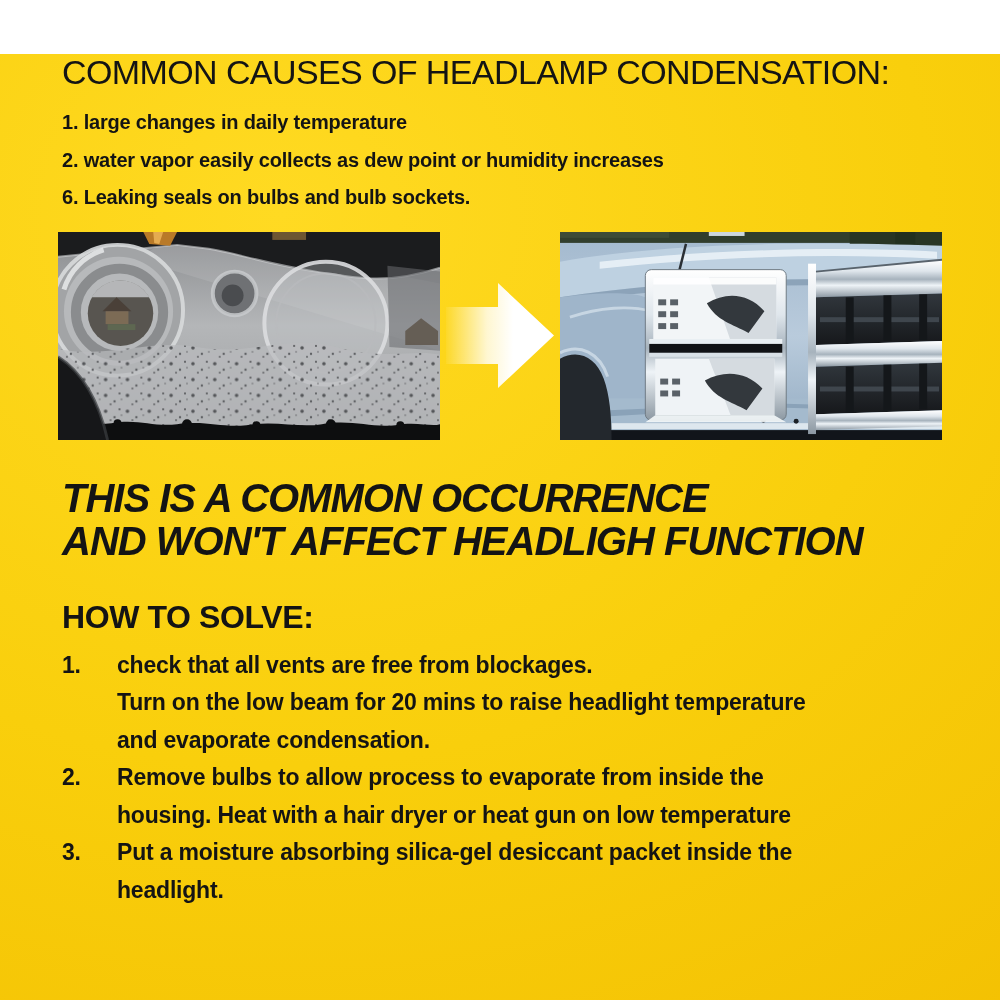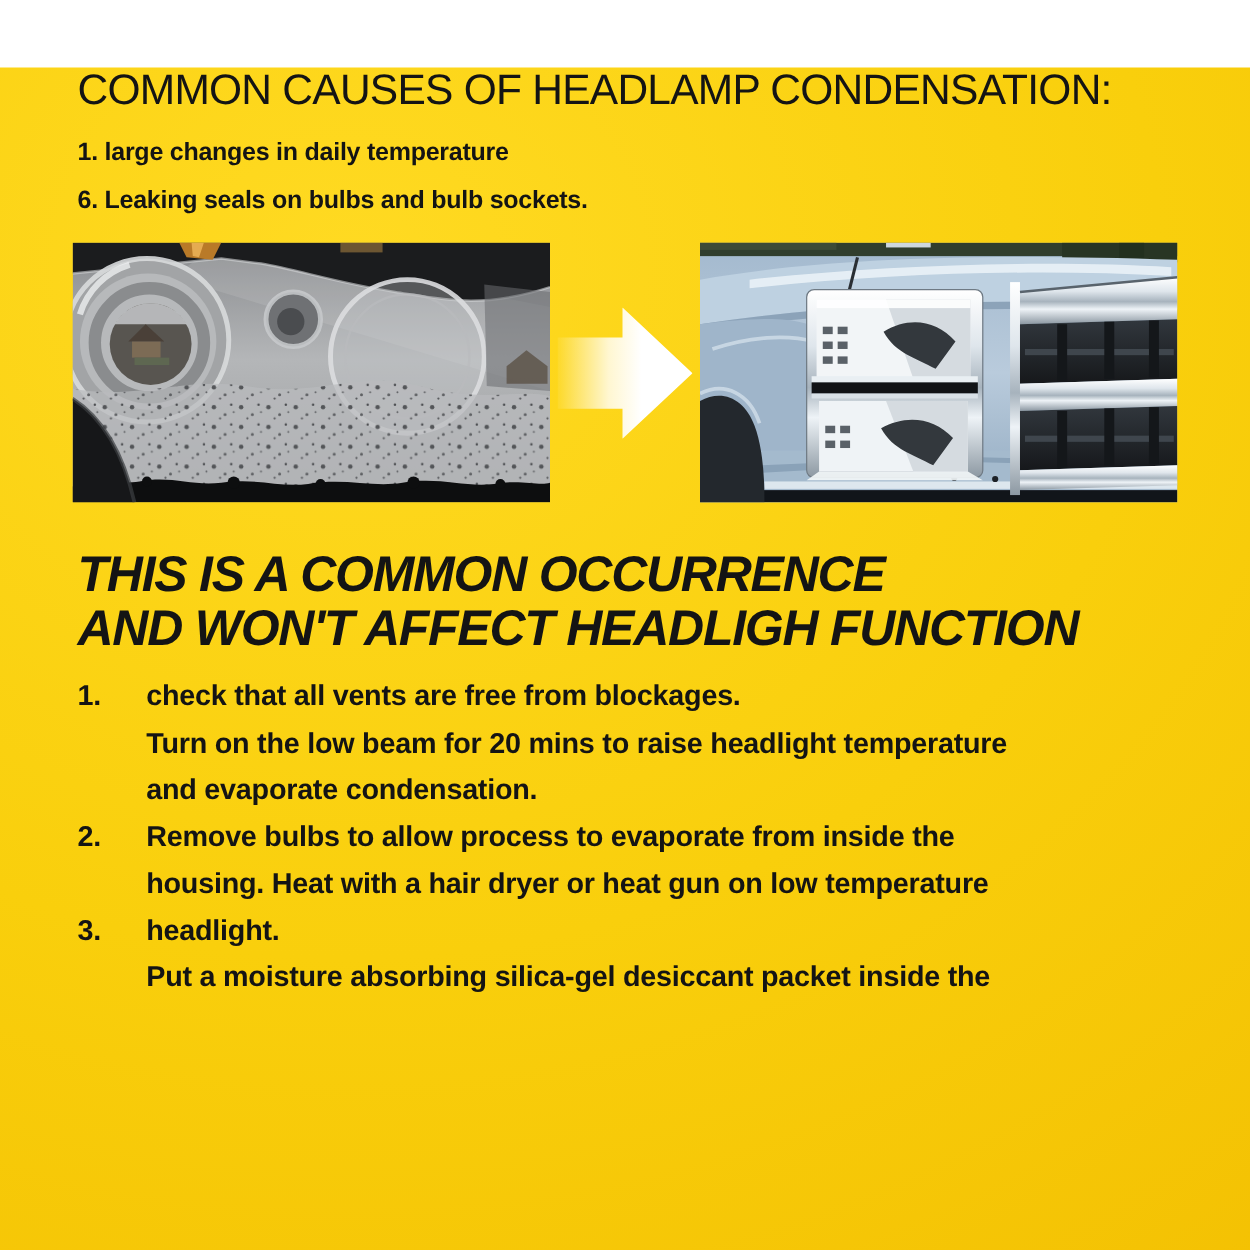--- a/index.html
+++ b/index.html
@@ -82,20 +82,21 @@
 </style>
 </head>
 <body>
 
 <div class="page">
 
   <h1 class="title">COMMON CAUSES OF HEADLAMP CONDENSATION:</h1>
 
   <div class="causes-list">
     <div class="cause-item">1. large changes in daily temperature</div>
+    <div class="cause-item">2. water vapor easily collects as dew point or humidity increases</div>
     <div class="cause-item">6. Leaking seals on bulbs and bulb sockets.</div>
   </div>
 
   <div class="compare-row">
 
     <div class="photo">
       <svg viewBox="0 0 385 210" preserveAspectRatio="none">
         <defs>
           <linearGradient id="lpBody" x1="0" y1="0" x2="0" y2="1">
             <stop offset="0" stop-color="#898b8e"></stop>
@@ -257,20 +258,21 @@
         <polygon points="258,184 385,180 385,196 258,200" fill="url(#chrome)"></polygon>
       </svg>
     </div>
   </div>
 
   <div class="statement">
     <div>THIS IS A COMMON OCCURRENCE</div>
     <div>AND WON'T AFFECT HEADLIGH FUNCTION</div>
   </div>
 
+  <h2 class="solve-title">HOW TO SOLVE:</h2>
 
   <div class="solve-list">
 
     <div class="step">
       <div class="step-num">1.</div>
       <div class="step-lines">
         <div class="step-line">check that all vents are free from blockages.</div>
         <div class="step-line">Turn on the low beam for 20 mins to raise headlight temperature</div>
         <div class="step-line">and evaporate condensation.</div>
       </div>
@@ -280,19 +282,19 @@
       <div class="step-num">2.</div>
       <div class="step-lines">
         <div class="step-line">Remove bulbs to allow process to evaporate from inside the</div>
         <div class="step-line">housing. Heat with a hair dryer or heat gun on low temperature</div>
       </div>
     </div>
 
     <div class="step">
       <div class="step-num">3.</div>
       <div class="step-lines">
+        <div class="step-line">Put a moisture absorbing silica-gel desiccant packet inside the</div>
         <div class="step-line">headlight.</div>
-        <div class="step-line">Put a moisture absorbing silica-gel desiccant packet inside the</div>
       </div>
     </div>
 
   </div>
 </div>
 
 </body></html>

